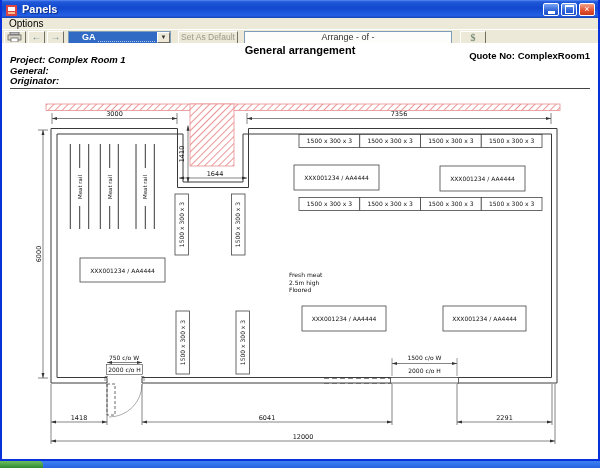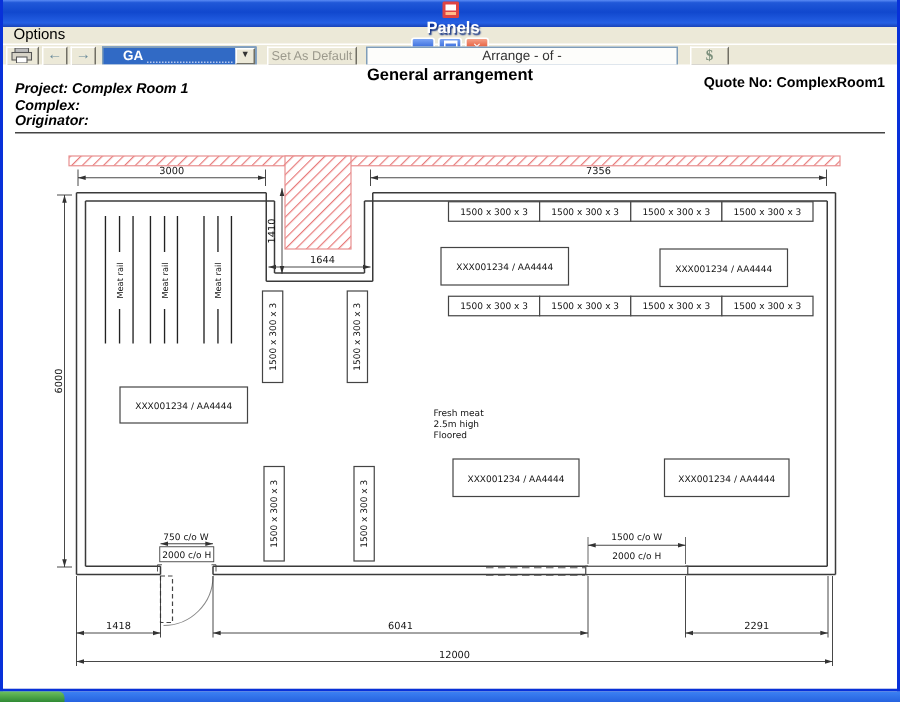--- a/index.html
+++ b/index.html
@@ -3,21 +3,21 @@
 <meta charset="utf-8">
 <style>
   html,body{margin:0;padding:0;}
   body{width:600px;height:468px;position:relative;overflow:hidden;background:#ECE9D8;
        font-family:"Liberation Sans",sans-serif;}
   .window{position:absolute;left:0;top:0;width:600px;height:461px;box-sizing:border-box;
           border-left:2px solid #0831D9;border-right:2px solid #0831D9;border-bottom:2px solid #0831D9;
           background:#ECE9D8;}
   
   .titlebar{height:18px;display:flex;align-items:center;padding:0 3px;
-            background:linear-gradient(180deg,#5A8BF5 0%,#2058D8 10%,#1148CE 45%,#2560E4 85%,#1A43B8 100%);flex-direction:column;}
+            background:linear-gradient(180deg,#5A8BF5 0%,#2058D8 10%,#1148CE 45%,#2560E4 85%,#1A43B8 100%);}
   .titlebar .title{color:#fff;font-size:11px;font-weight:bold;margin-left:4px;flex:1;
                    text-shadow:1px 1px 1px #0a2a80;}
   .appicon{width:13px;height:13px;display:inline-block;}
   .winbtns{display:flex;gap:2px;}
   .wbtn{width:16px;height:13px;border-radius:2px;border:1px solid #fff;box-sizing:border-box;
         display:flex;align-items:center;justify-content:center;color:#fff;font-size:9px;line-height:9px;
         background:linear-gradient(180deg,#7BA4F5,#2E63D8 60%,#1E4FC8);}
   .wbtn.close{background:linear-gradient(180deg,#F5A088,#E35230 60%,#C93A1E);}
   .glyph-min{width:7px;height:3px;background:#fff;margin-top:6px;}
   .glyph-max{width:7px;height:6px;border:1px solid #fff;border-top:2px solid #fff;}
@@ -115,21 +115,21 @@
     <div class="arrange-field">
         <span>Arrange - of -</span>
       </div>
     <button class="dollar">$</button>
   </div>
 
   <div class="client">
     <div class="doc-title">General arrangement</div>
     <div class="proj-block">
       <div>Project: Complex Room 1</div>
-      <div>Complex:</div>
+      <div>General:</div>
       <div>Originator:</div>
     </div>
     <div class="quote-block">
       <div>Quote No: ComplexRoom1</div>
     </div>
     <div class="head-rule"></div>
 
     <svg class="plan" width="600" height="360" viewBox="0 95 600 360">
       <defs>
         <pattern id="redhatch" width="5" height="5" patternUnits="userSpaceOnUse" patternTransform="rotate(45)">

